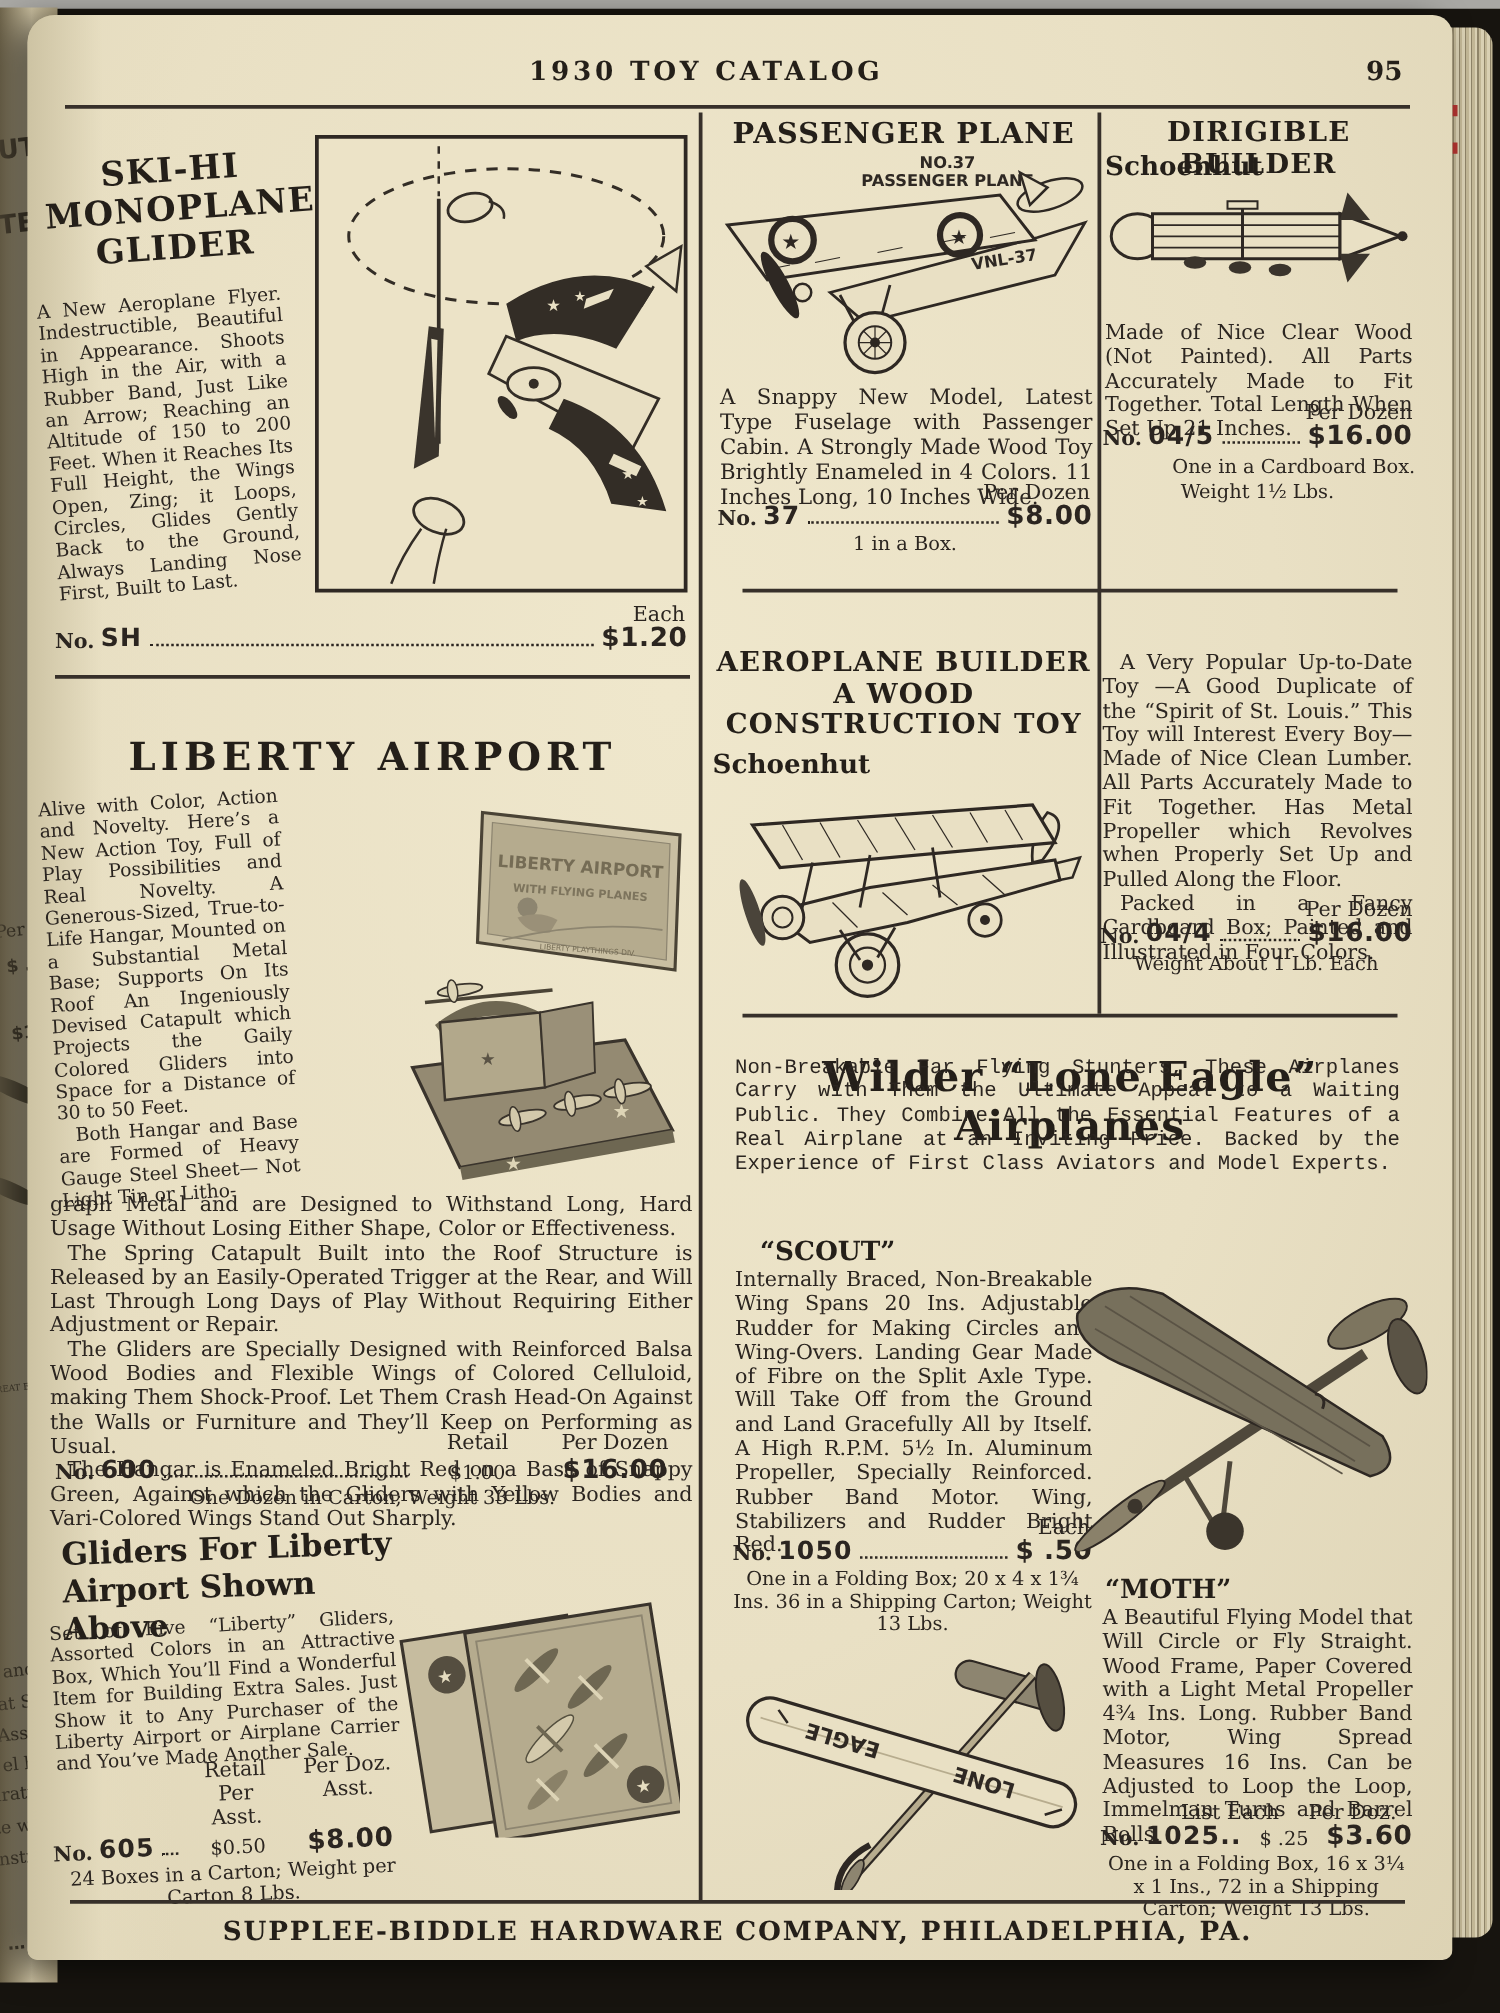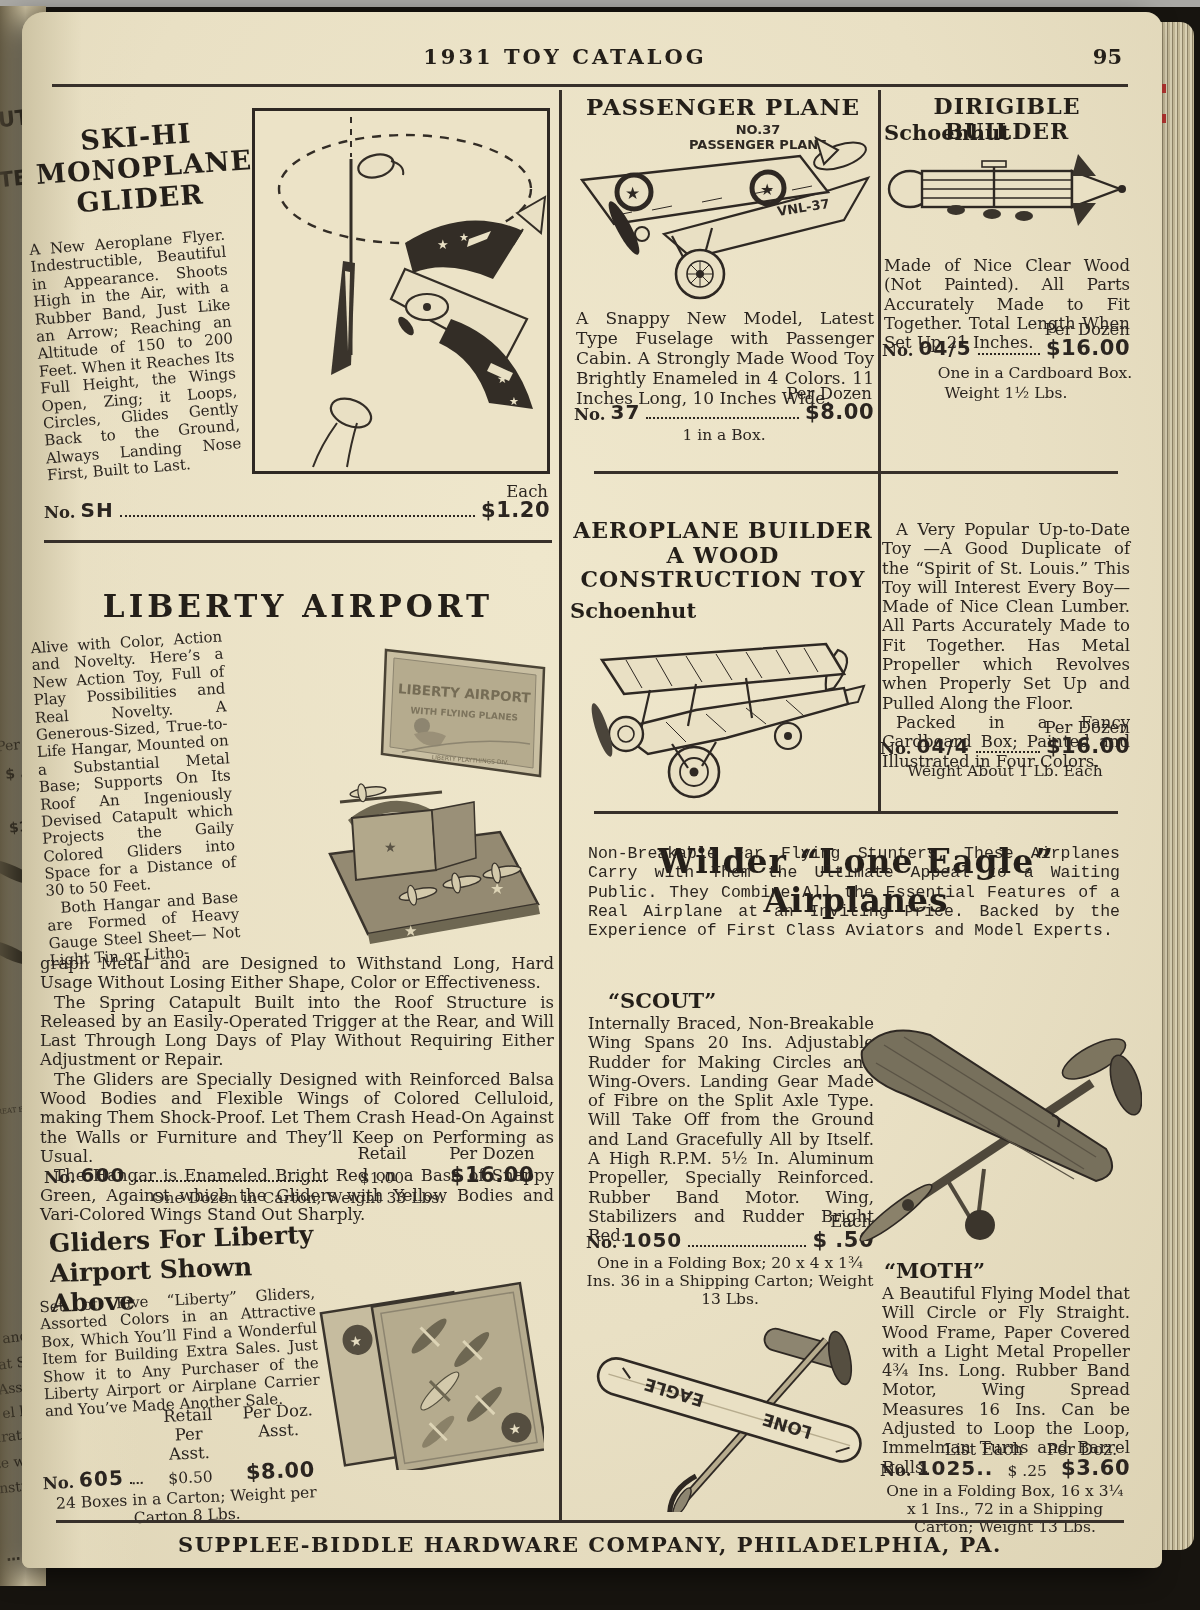--- a/index.html
+++ b/index.html
@@ -71,21 +71,21 @@
   <span class="frag b" style="top:1540px;">… $4</span>
 </div>
 
 <div class="page-stack">
   <div class="red-speck" style="left:2px;top:62px;"></div>
   <div class="red-speck" style="left:2px;top:92px;"></div>
 </div>
 
 <div class="book-page">
 
-  <div class="abs hd-page-title" style="left:340px;top:32px;width:406px;text-align:center;">1931 TOY CATALOG</div>
+  <div class="abs hd-page-title" style="left:340px;top:32px;width:406px;text-align:center;">1930 TOY CATALOG</div>
   <div class="abs hd-page-title" style="left:1020px;top:32px;width:80px;text-align:right;letter-spacing:0;">95</div>
   <div class="rule" style="left:30px;top:72px;width:1076px;height:3px;"></div>
 
   <div class="rule" style="left:537px;top:78px;width:2.5px;height:1430px;"></div>
   <div class="rule" style="left:856px;top:78px;width:2.5px;height:721px;"></div>
 
   <div class="abs hd-sec" style="left:14px;top:110px;width:204px;font-size:27px;line-height:1.14;transform:rotate(-4deg);">
     <div>SKI-HI</div>
     <div>MONOPLANE</div>
     <div>GLIDER</div>

